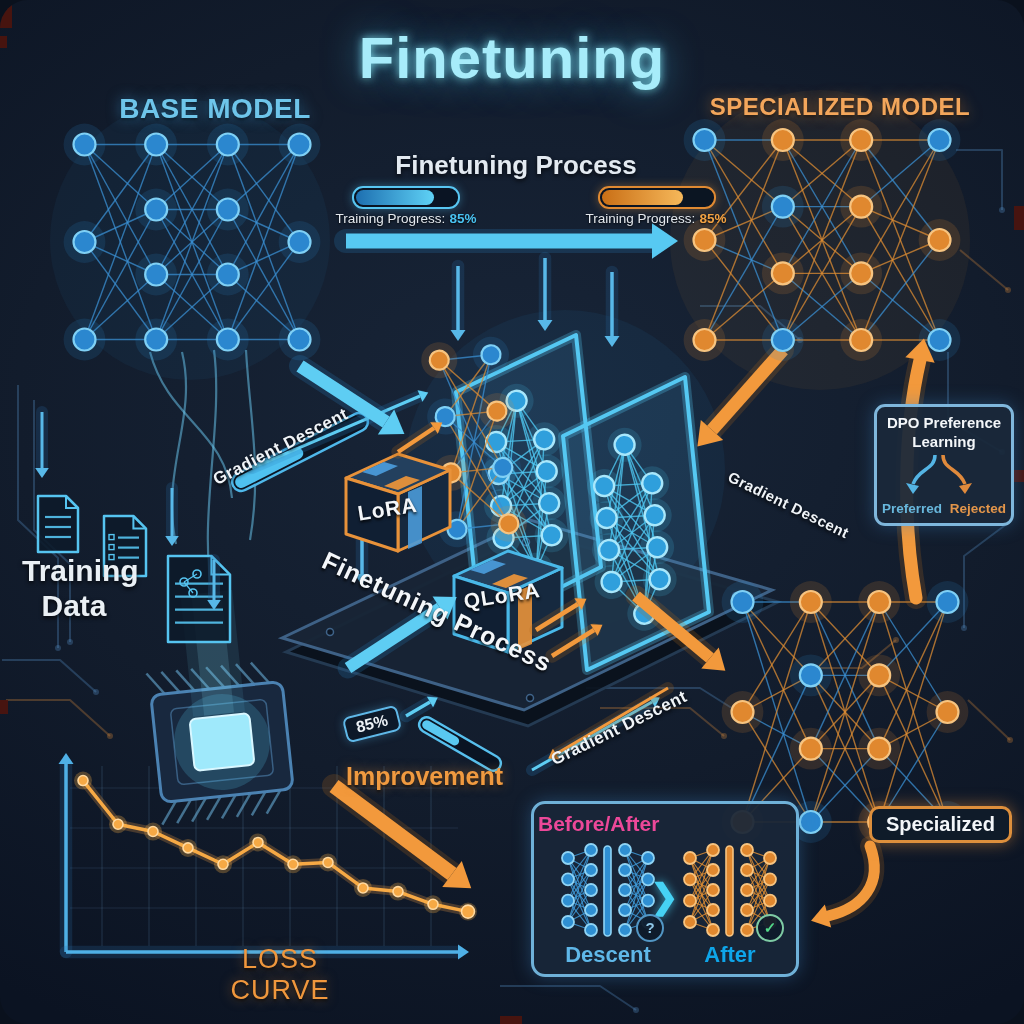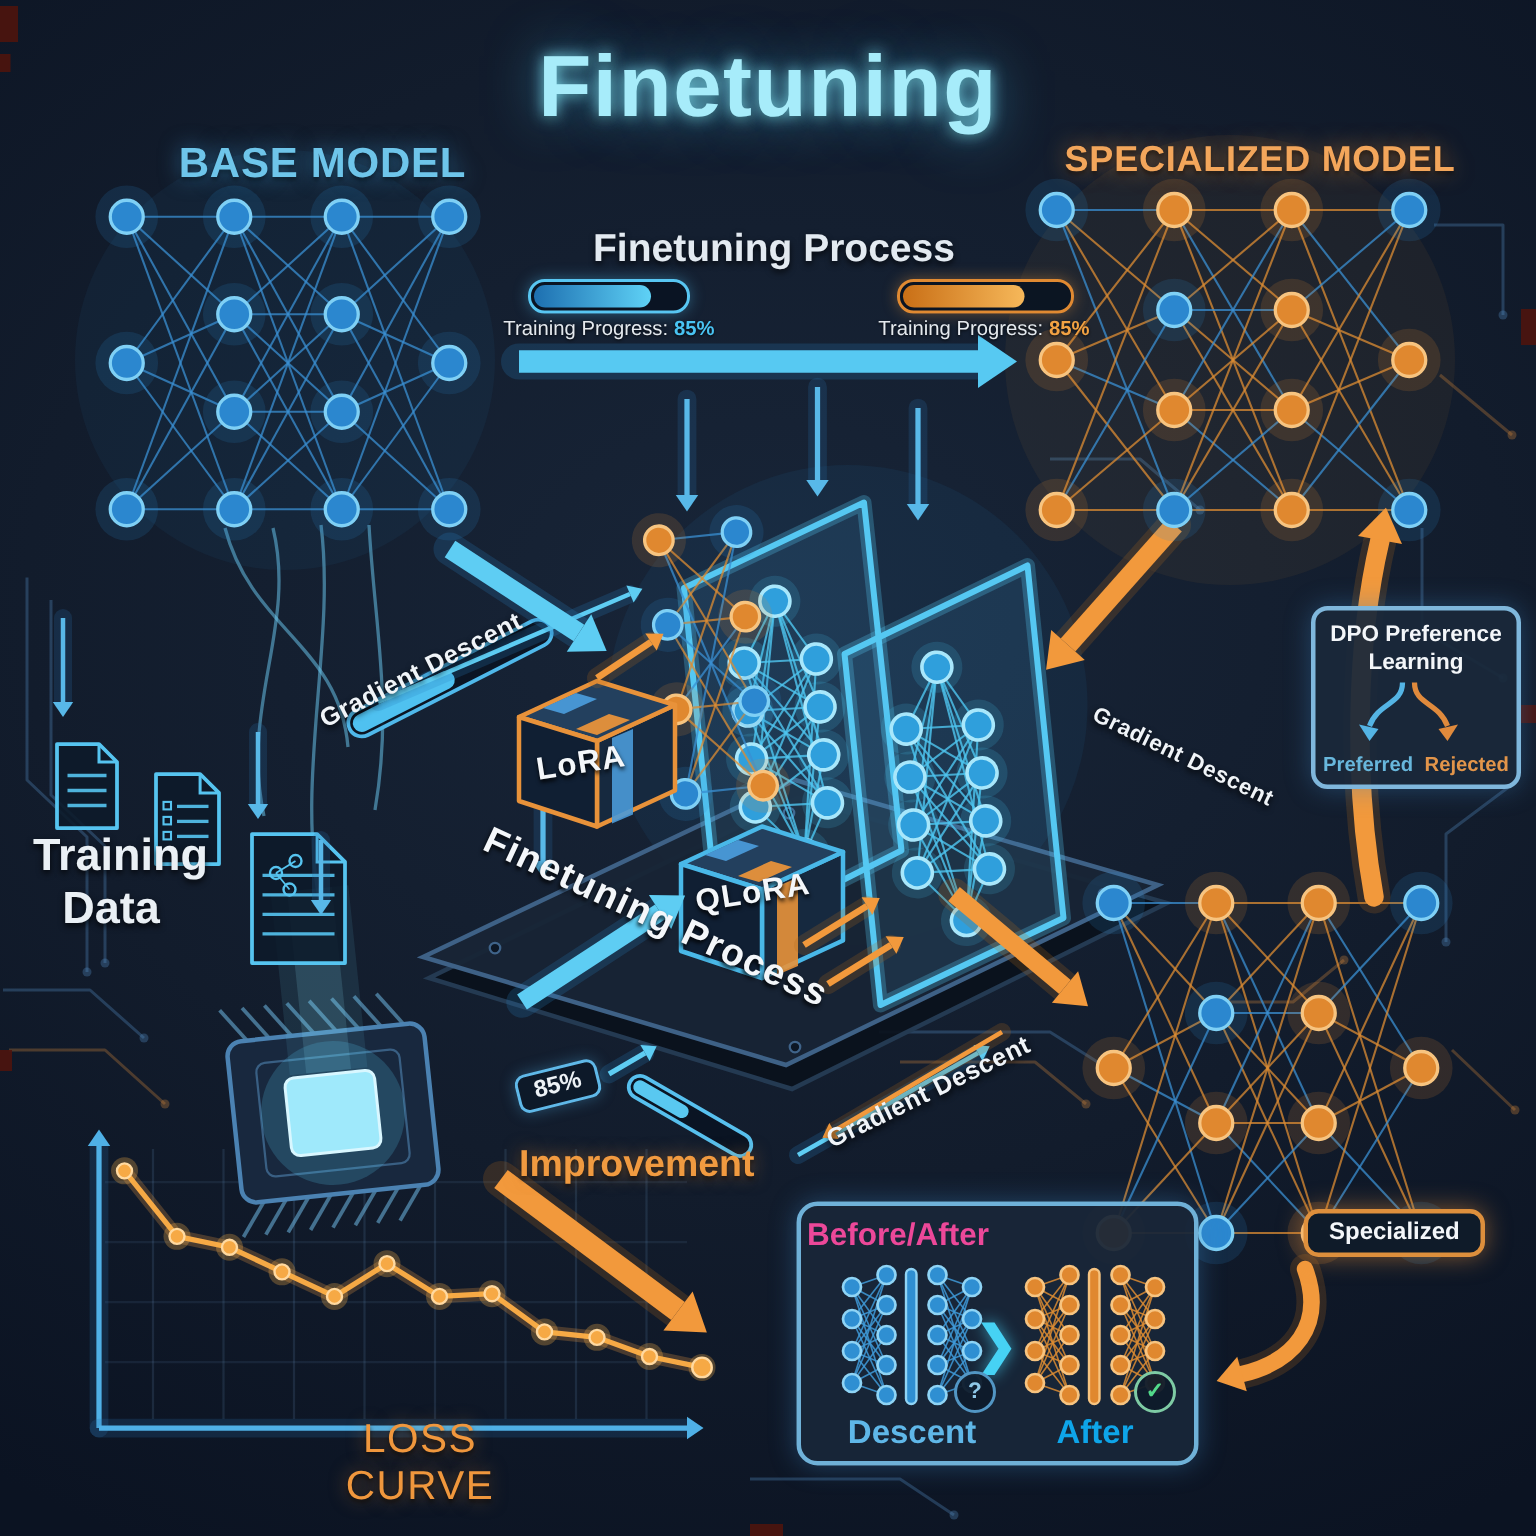--- a/index.html
+++ b/index.html
@@ -1,18 +1,18 @@
 <!DOCTYPE html>
 <html><head>
 <meta charset="utf-8">
 <style>
   html,body{margin:0;padding:0;background:#0a111d;}
   .stage{position:relative;width:1024px;height:1024px;overflow:hidden;
     background:radial-gradient(900px 700px at 50% 40%, #182538 0%, #121c2c 55%, #0b1322 100%);
-    font-family:"Liberation Sans", sans-serif;}
+    font-family:"Liberation Sans", sans-serif;border-radius:28px;}
   svg#scene{position:absolute;left:0;top:0;}
   .ov{position:absolute;color:#e9eef4;}
   .preline{white-space:pre-line;}
   .title{left:0;top:24px;width:1024px;text-align:center;font-size:58px;font-weight:bold;color:#a7ecfa;letter-spacing:1px;
     text-shadow:0 0 10px rgba(130,230,250,.95),0 0 36px rgba(70,190,240,.65),0 2px 5px rgba(0,0,0,.6);}
   .base-label{left:70px;top:93px;width:290px;text-align:center;font-size:28px;font-weight:bold;color:#6ec5ea;
     letter-spacing:.5px;text-shadow:0 0 14px rgba(70,170,230,.55),0 2px 3px rgba(0,0,0,.6);}
   .spec-label{left:688px;top:93px;width:304px;text-align:center;font-size:24px;font-weight:bold;color:#f3a65b;
     letter-spacing:.5px;text-shadow:0 0 14px rgba(240,150,60,.55),0 2px 3px rgba(0,0,0,.6);}
   .proc-title{left:391px;top:150px;width:250px;text-align:center;font-size:26px;font-weight:bold;color:#e3eaf1;
@@ -51,21 +51,21 @@
   .ba-chev{position:absolute;left:116px;top:72px;font-size:34px;font-weight:bold;color:#46d2f4;
     text-shadow:0 0 10px rgba(70,210,245,.7);}
   .ba-badge{position:absolute;width:24px;height:24px;border-radius:50%;background:rgba(14,26,42,.95);
     text-align:center;line-height:24px;font-size:15px;font-weight:bold;}
   .q-badge{left:102px;top:110px;border:2.5px solid #5296c4;color:#8fc8e8;}
   .c-badge{left:222px;top:110px;border:2.5px solid #7ecba4;color:#52d98a;}
   .ba-lab{position:absolute;top:138px;width:100px;text-align:center;font-size:22px;font-weight:bold;}
   .before-lab{left:24px;color:#5fb7e8;}
   .after-lab{left:146px;color:#0ea5e9;}
   .pill{left:869px;top:806px;padding:4px 14px;border:3px solid #dd8f3c;border-radius:10px;background:#0f1b29;
-    color:#f3f6f9;font-size:16px;font-weight:bold;box-shadow:0 0 16px rgba(240,150,60,.5);}
+    color:#f3f6f9;font-size:20px;font-weight:bold;box-shadow:0 0 16px rgba(240,150,60,.5);}
 </style>
 </head>
 <body>
 
 <div class="stage">
   <svg id="scene" width="1024" height="1024" viewBox="0 0 1024 1024">
       <g>
         <path d="M18,385 L18,520 L58,558 L58,648" stroke="rgba(90,150,205,.30)" stroke-width="2" fill="none" stroke-linejoin="round"></path>
         <circle cx="58" cy="648" r="3" fill="rgba(90,150,205,.30)"></circle>
       </g>

